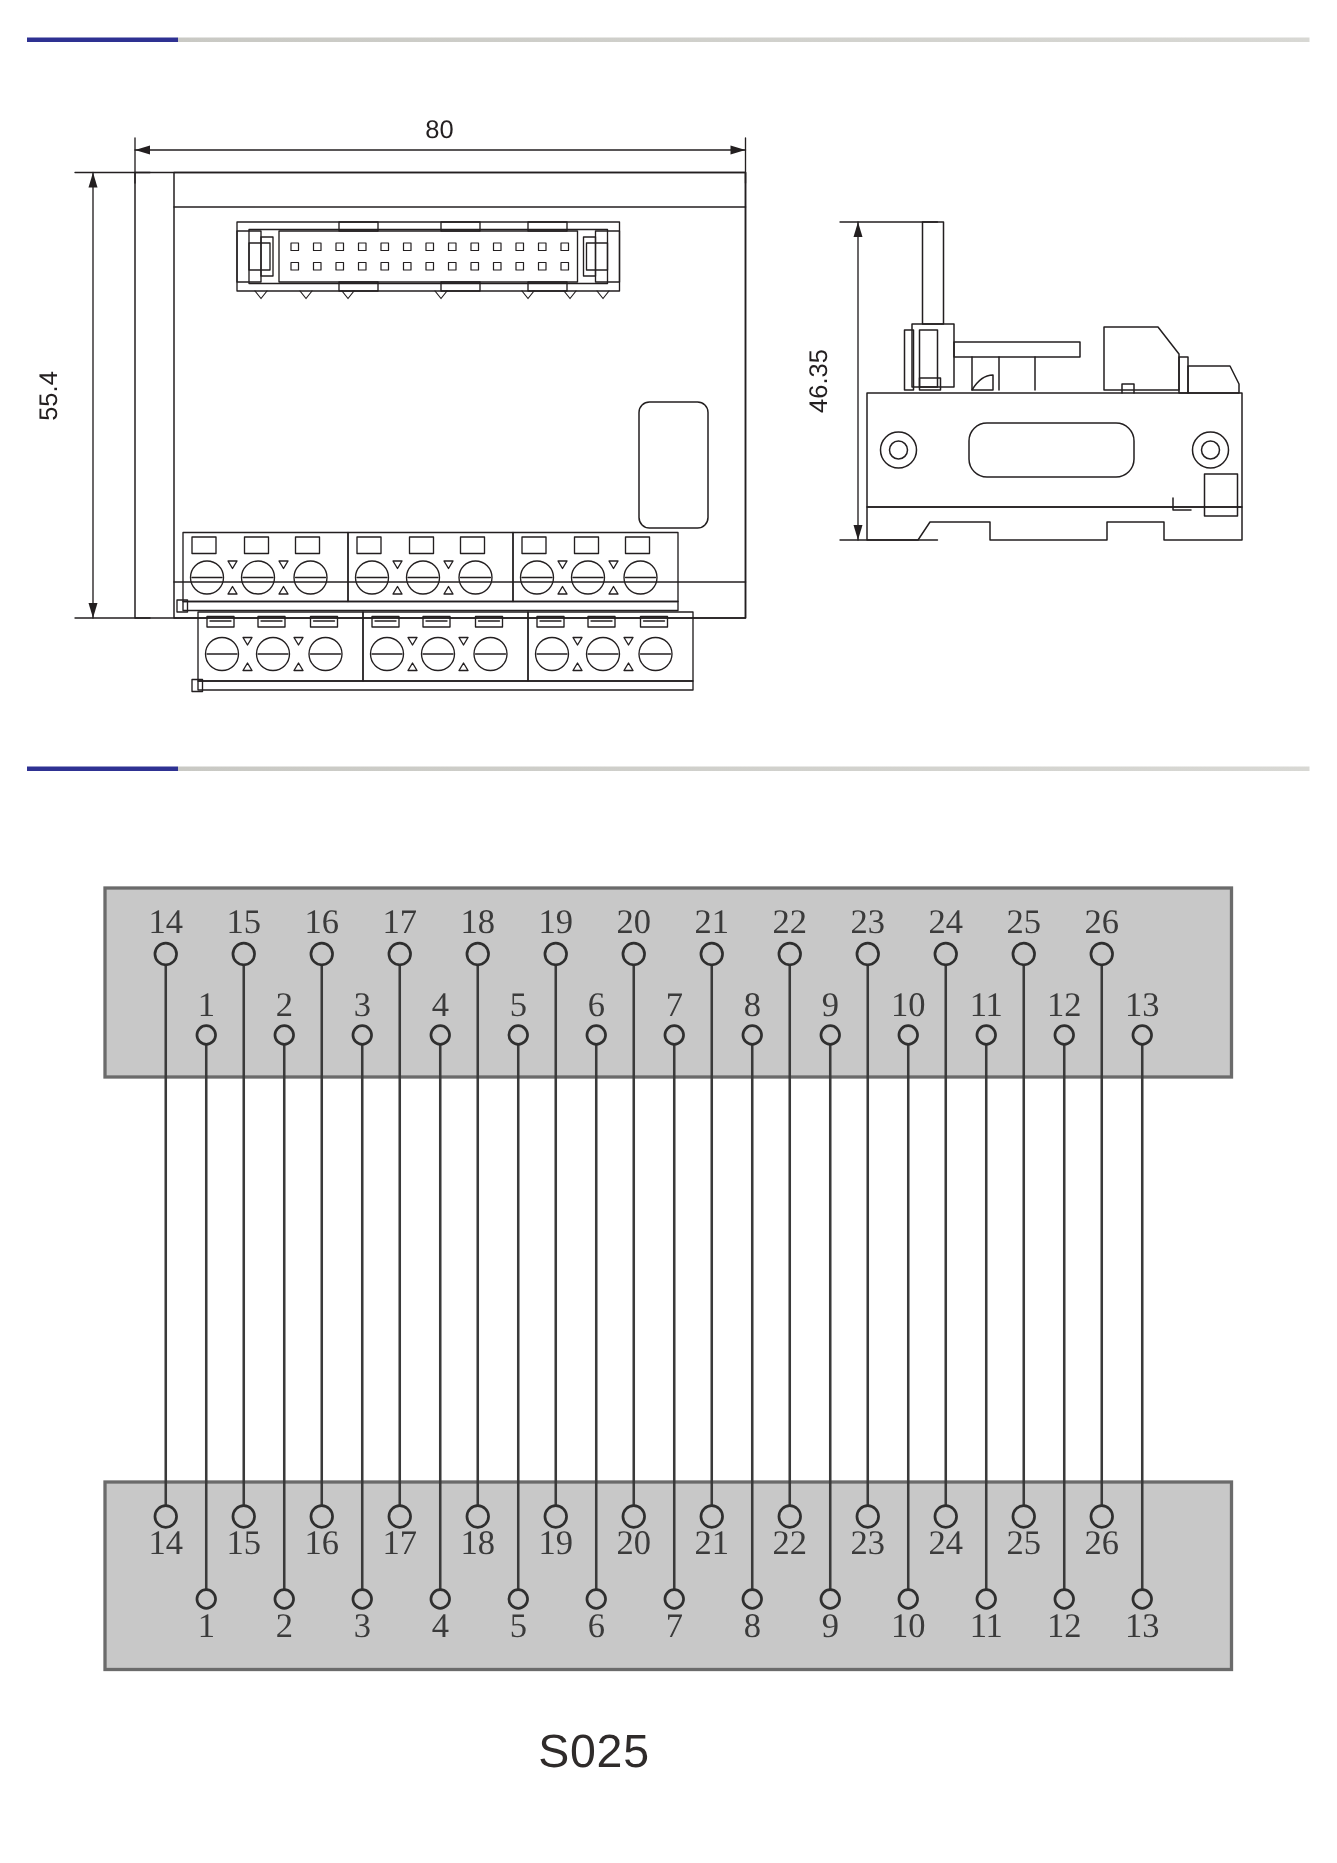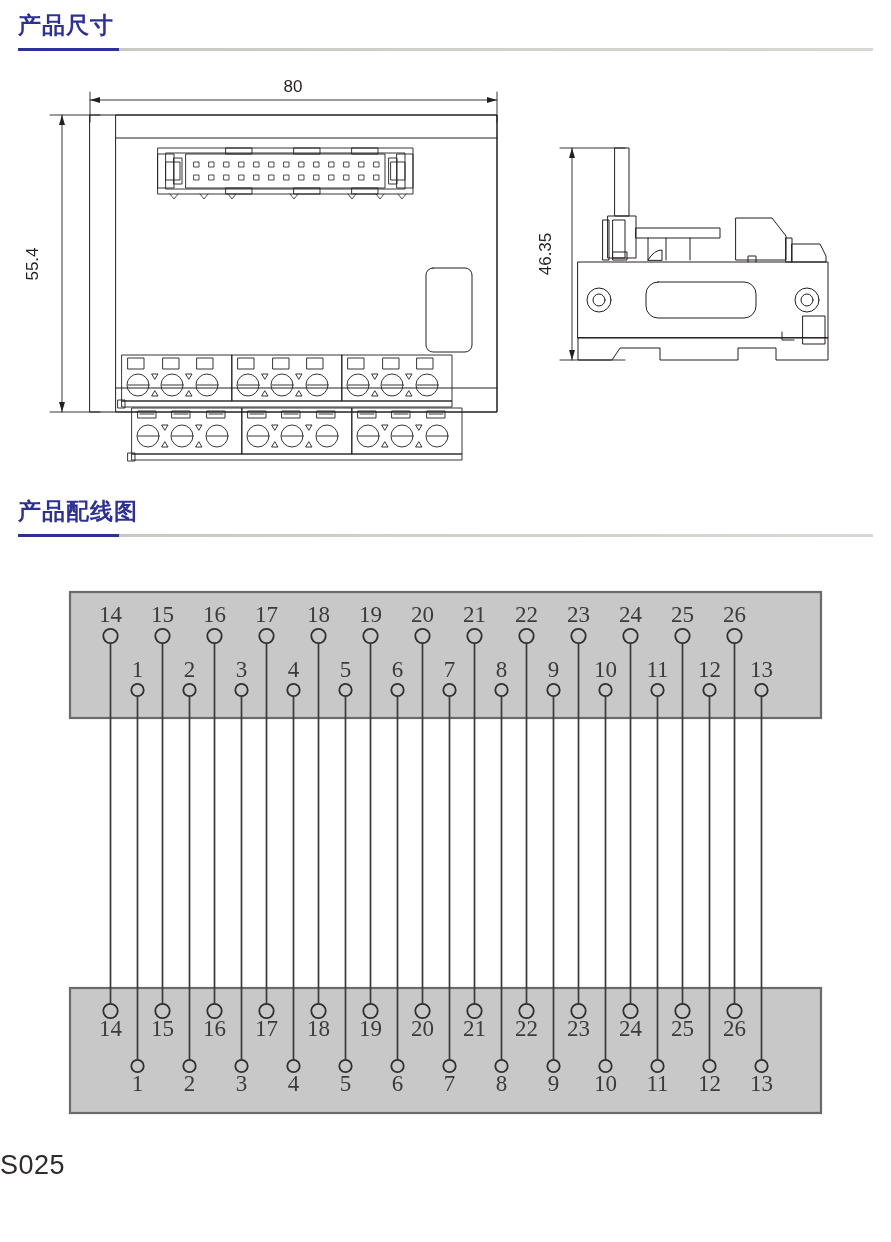--- a/index.html
+++ b/index.html
@@ -34,32 +34,31 @@
   .draw{position:absolute;text-align:center;}
   svg{display:block;overflow:visible;}
 
   
   #wiring{position:absolute;left:0;top:560px;width:818px;height:640px;}
 
   .model-label{
     position:absolute;
     left:0;width:792px;
     top:1150px;
-    text-align:left;
+    text-align:center;
     font-family:"Liberation Sans",sans-serif;
-    font-size:27px;
+    font-size:31px;
     color:#2f2b2a;
     letter-spacing:.5px;
   }
 </style>
 </head>
 <body>
 
 <div class="section-head" style="top:14px;">
-  <div class="title">产品尺寸</div>
   <div class="rule"></div>
 </div>
 
 <div class="draw" style="left:0;top:70px;">
 <svg width="891" height="380" viewBox="0 0 891 380">
   <g fill="none" stroke="#231f20" stroke-width="1" stroke-linecap="round" stroke-linejoin="round">
 
     <g>
 
       <g stroke-width="0.9">
@@ -311,21 +310,20 @@
 
   <g font-family="Liberation Sans, sans-serif" fill="#231f20">
     <text x="293" y="22" font-size="17" text-anchor="middle">80</text>
     <text x="38" y="194" font-size="17" text-anchor="middle" transform="rotate(-90 38 194)">55.4</text>
     <text x="551" y="184" font-size="17" text-anchor="middle" transform="rotate(-90 551 184)">46.35</text>
   </g>
 </svg>
 </div>
 
 <div class="section-head" style="top:500px;">
-  <div class="title">产品配线图</div>
   <div class="rule"></div>
 </div>
 
 <div id="wiring">
 <svg id="wire-svg" width="891" height="600" viewBox="0 0 891 600">
       <g>
         <rect x="70" y="32" width="751" height="126" fill="#c8c8c8" stroke="#6b6b6b" stroke-width="2.2"></rect>
         <rect x="70" y="428" width="751" height="125" fill="#c8c8c8" stroke="#6b6b6b" stroke-width="2.2"></rect>
       </g>
       <g stroke="#3a3a3a" stroke-width="1.7" fill="none">

